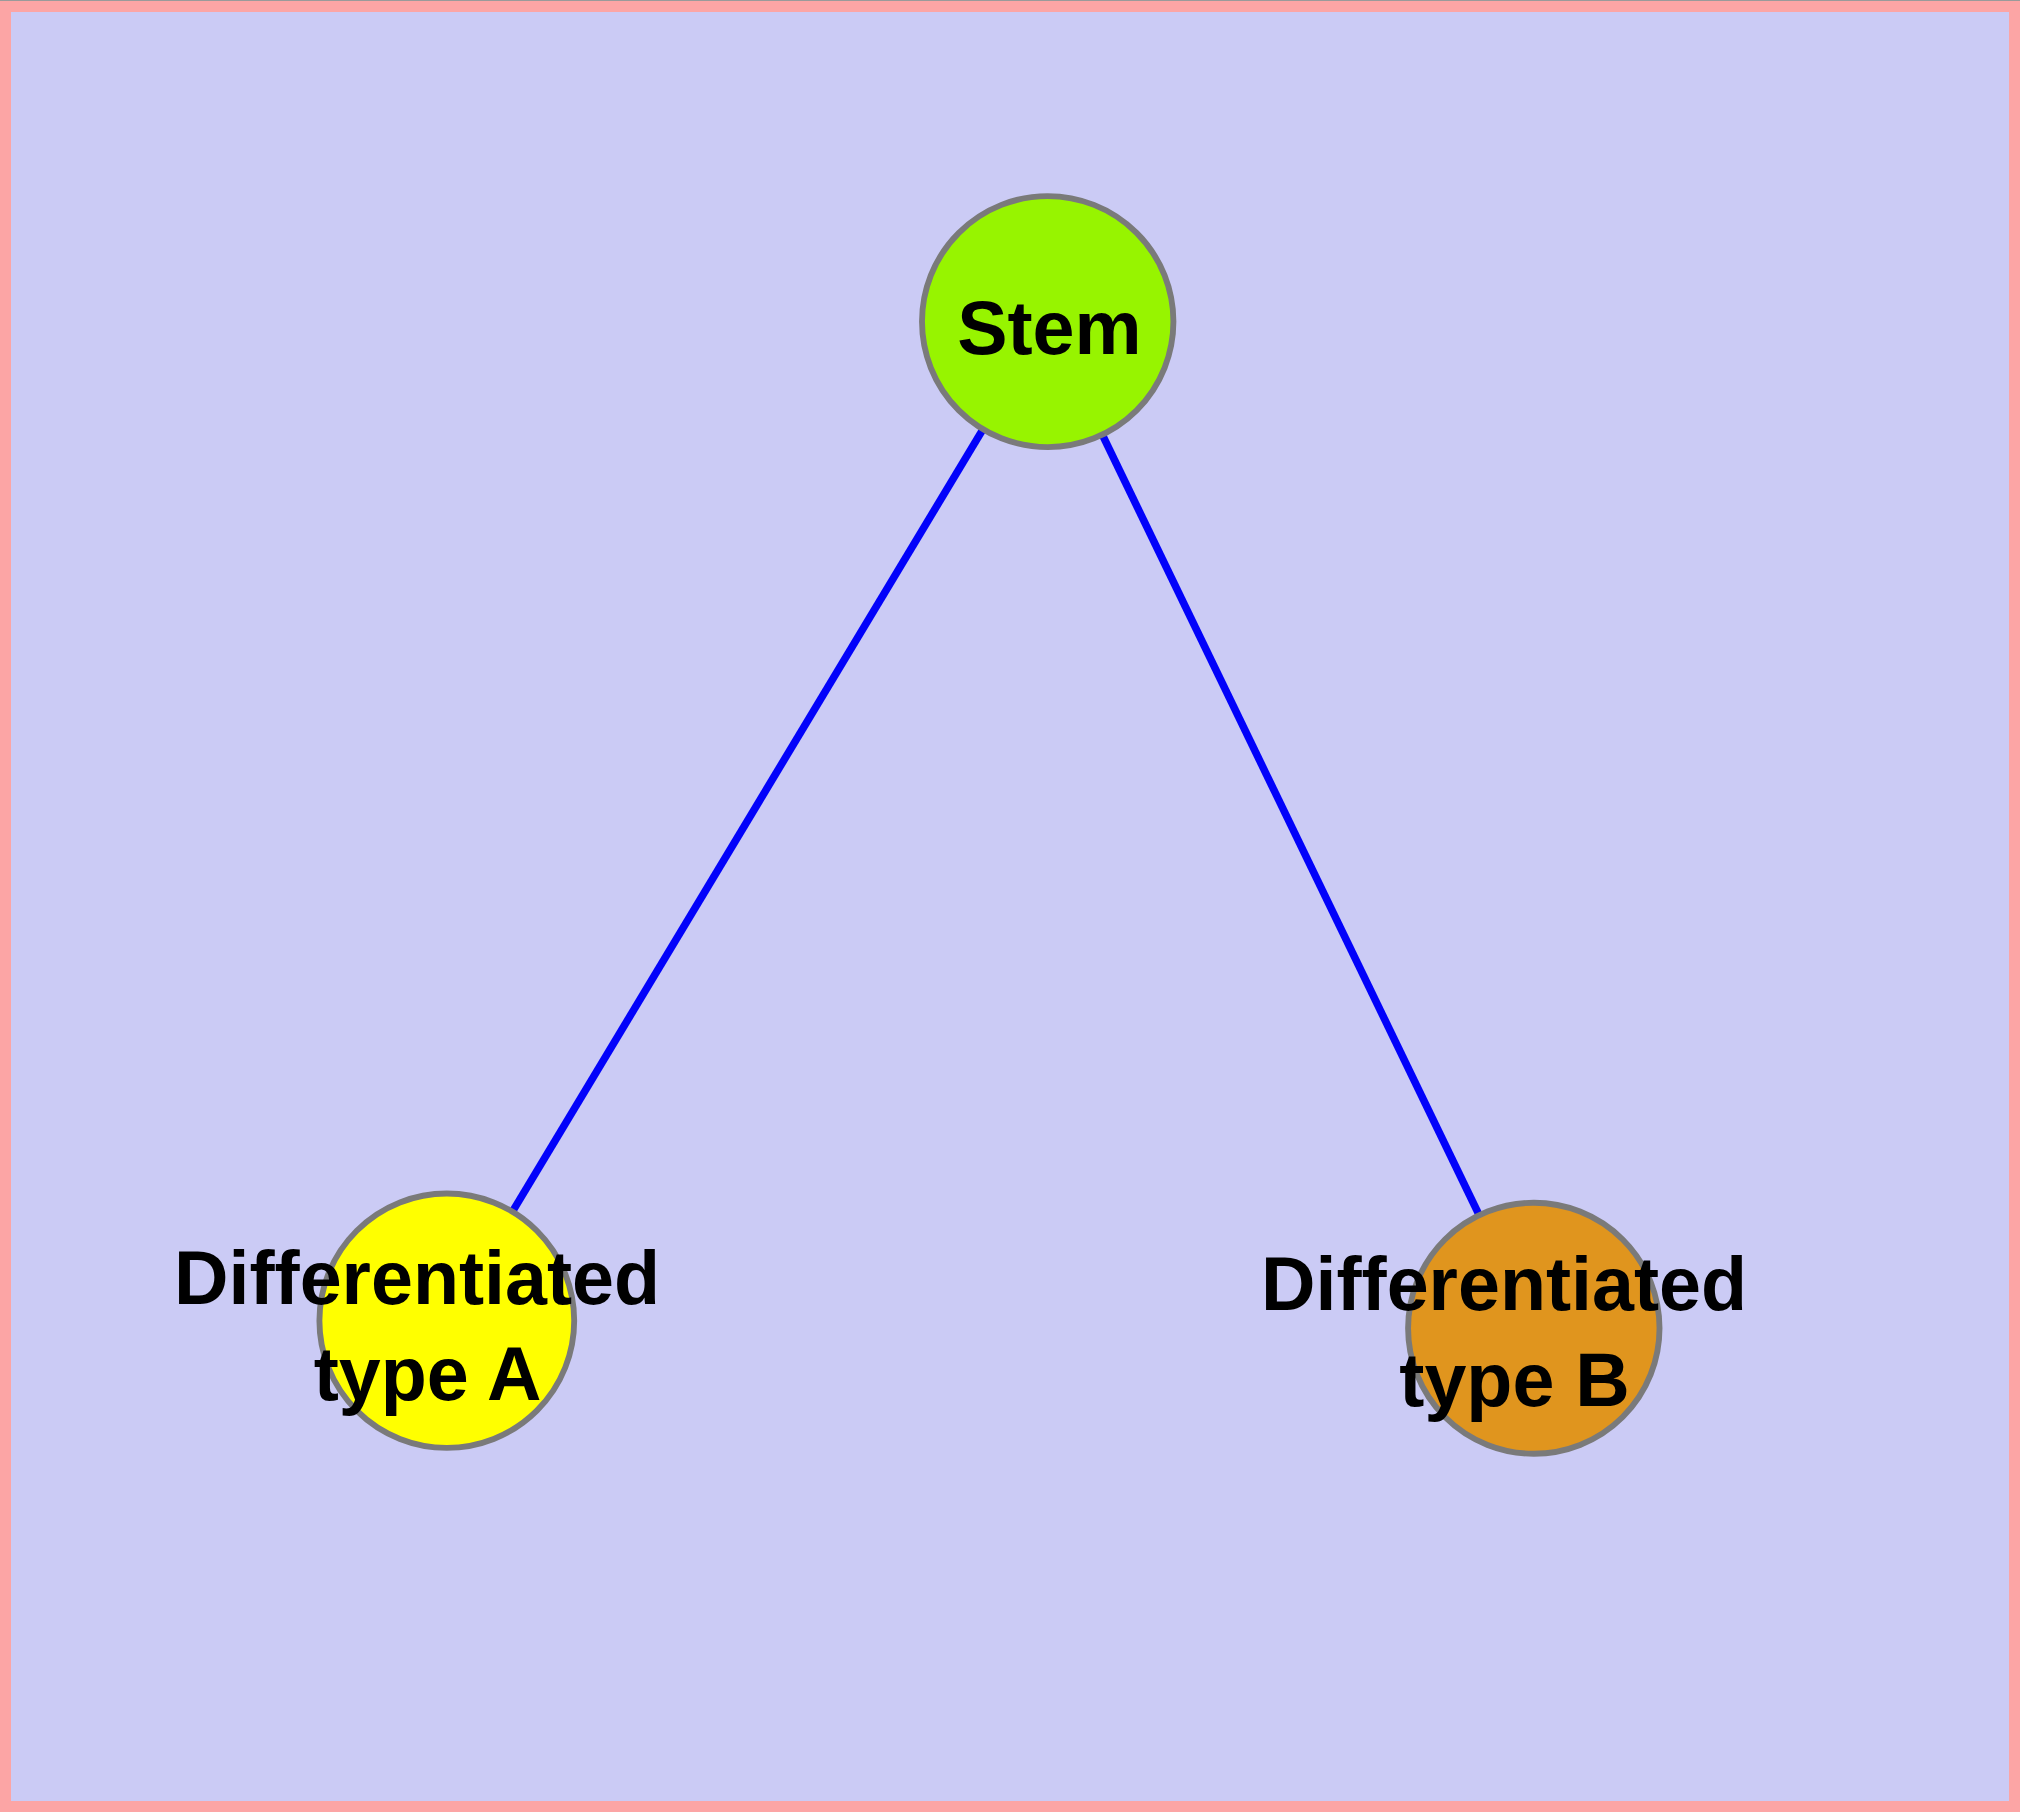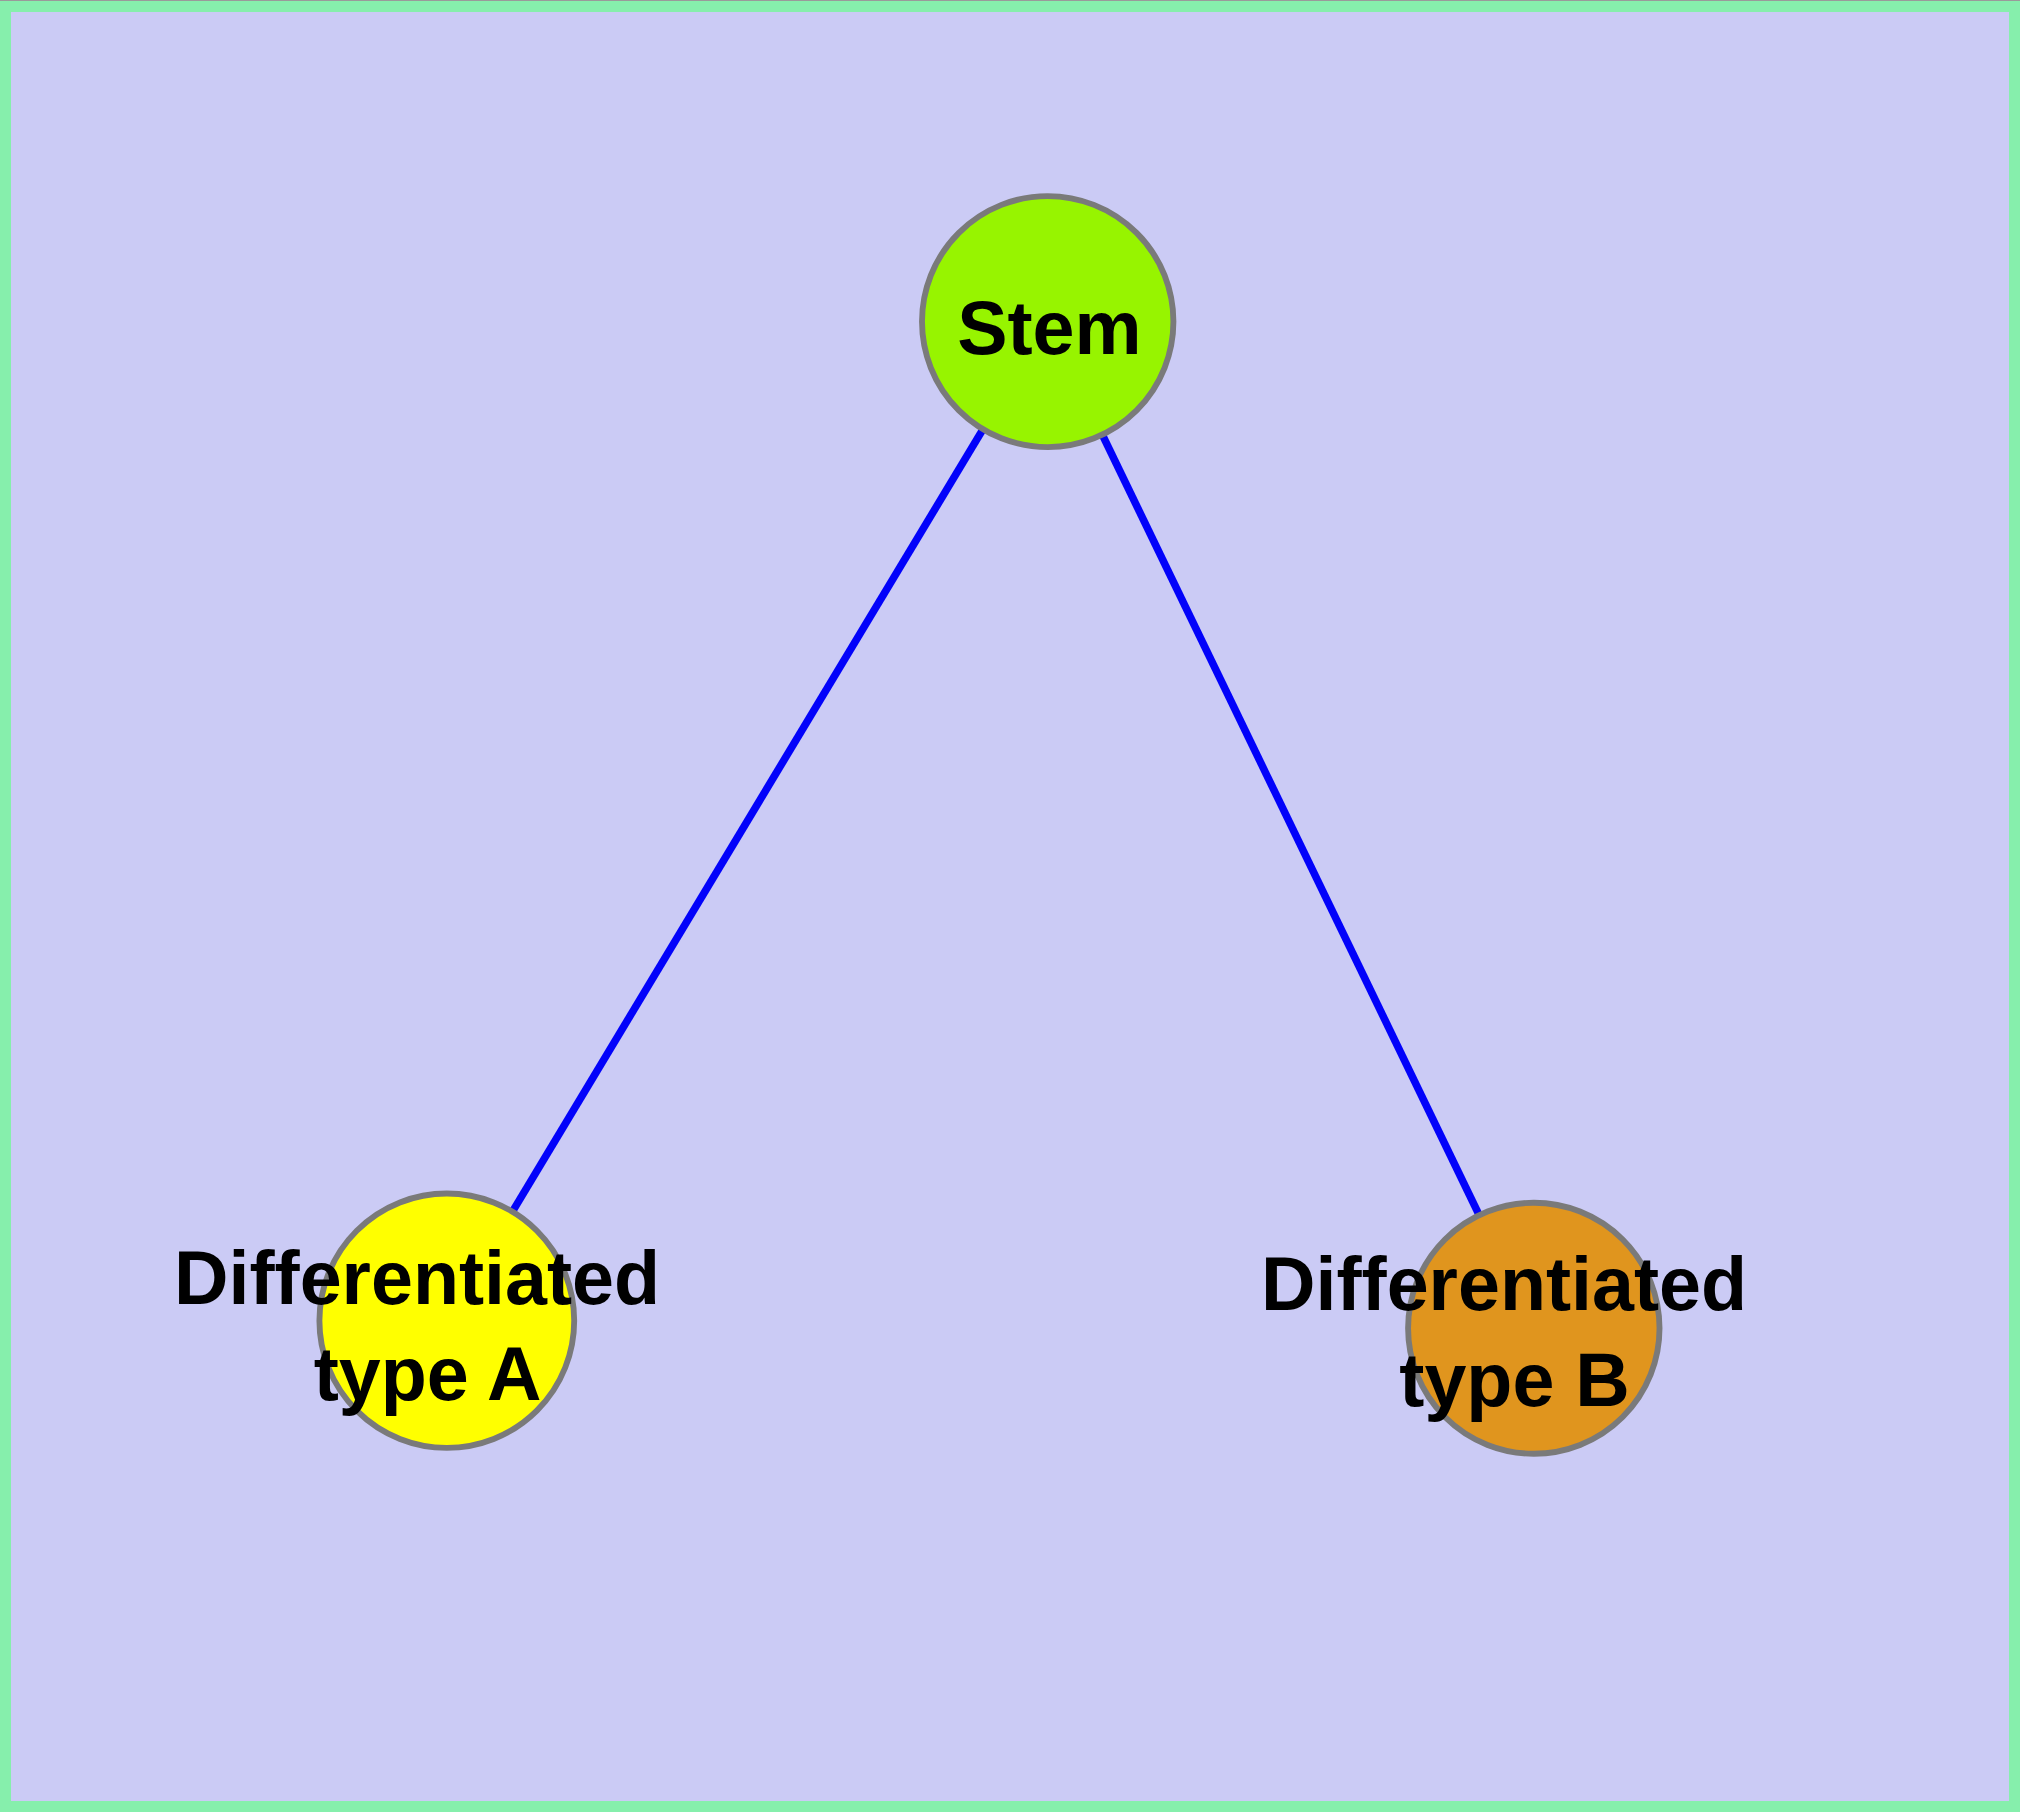--- a/index.html
+++ b/index.html
@@ -7,21 +7,21 @@
     padding: 0;
     width: 100%;
     height: 100%;
     background: #ffffff;
   }
   .frame {
     position: fixed;
     inset: 0;
     box-sizing: border-box;
     padding: 11px;
-    background: #86efac;
+    background: #fca5a5;
     border-top: 0.8px solid #9a9a9a;
   }
   svg {
     display: block;
     width: 100%;
     height: 100%;
   }
   .edge-line {
     stroke-width: 9;
     fill: none;

